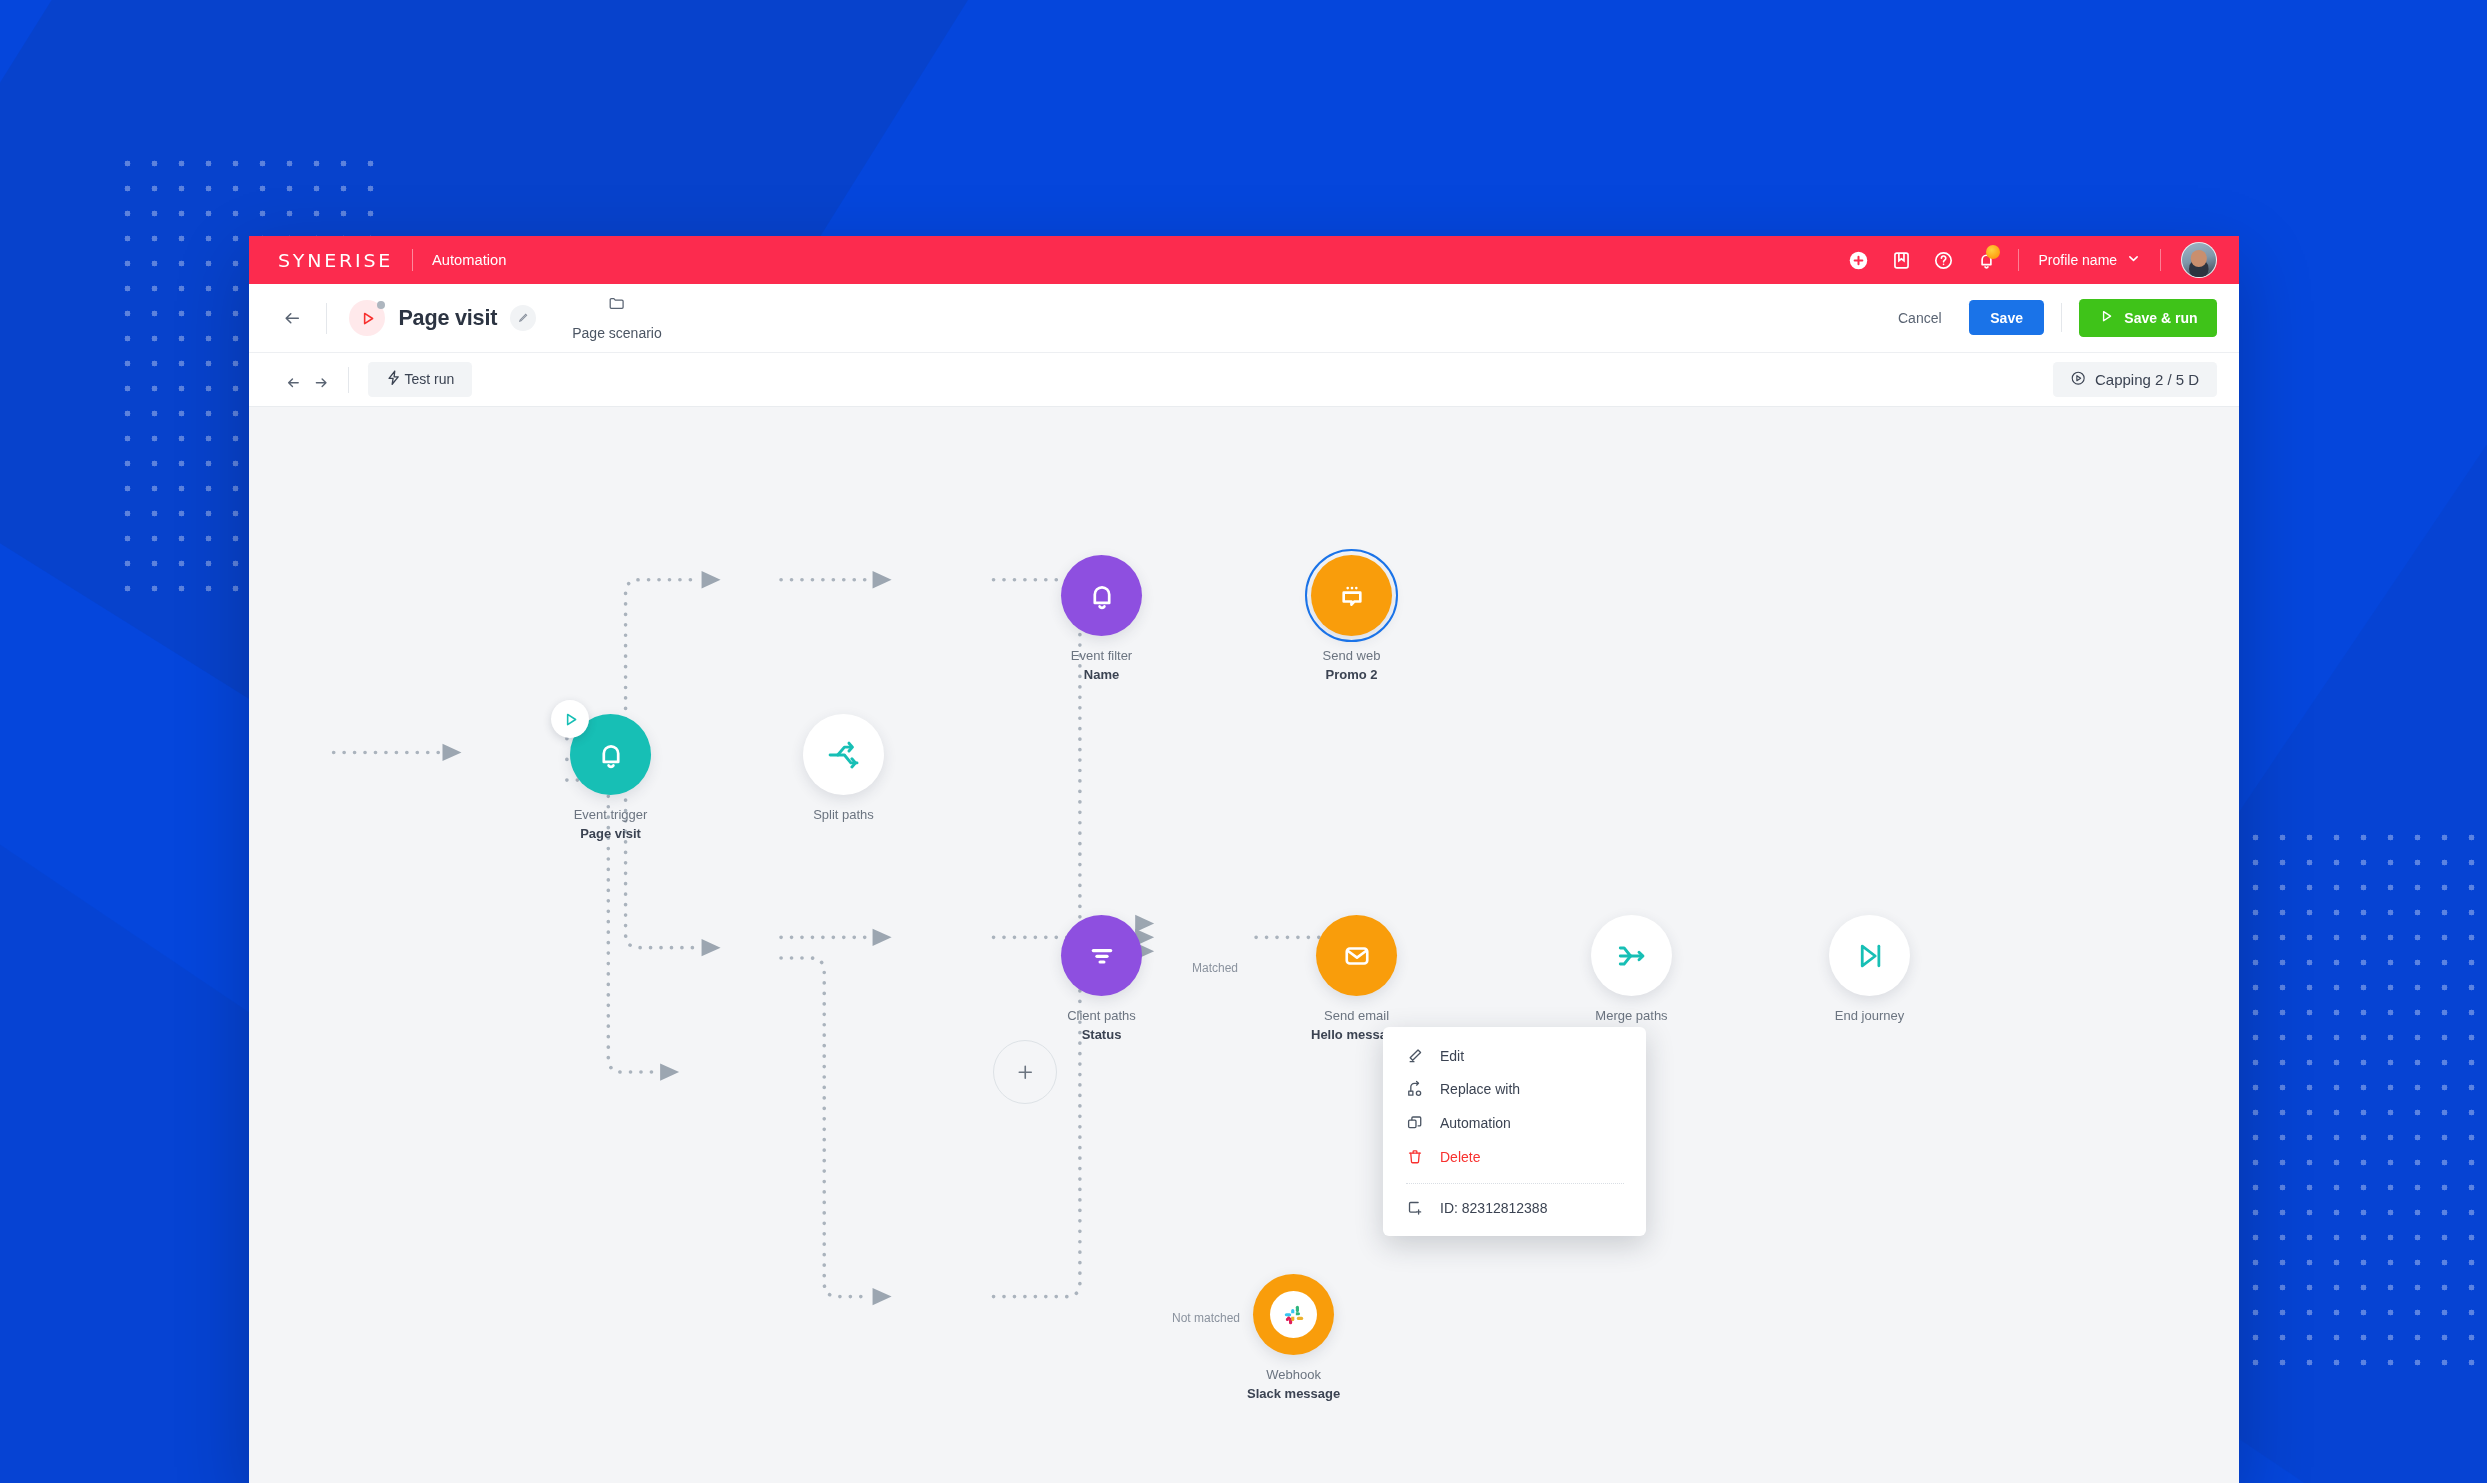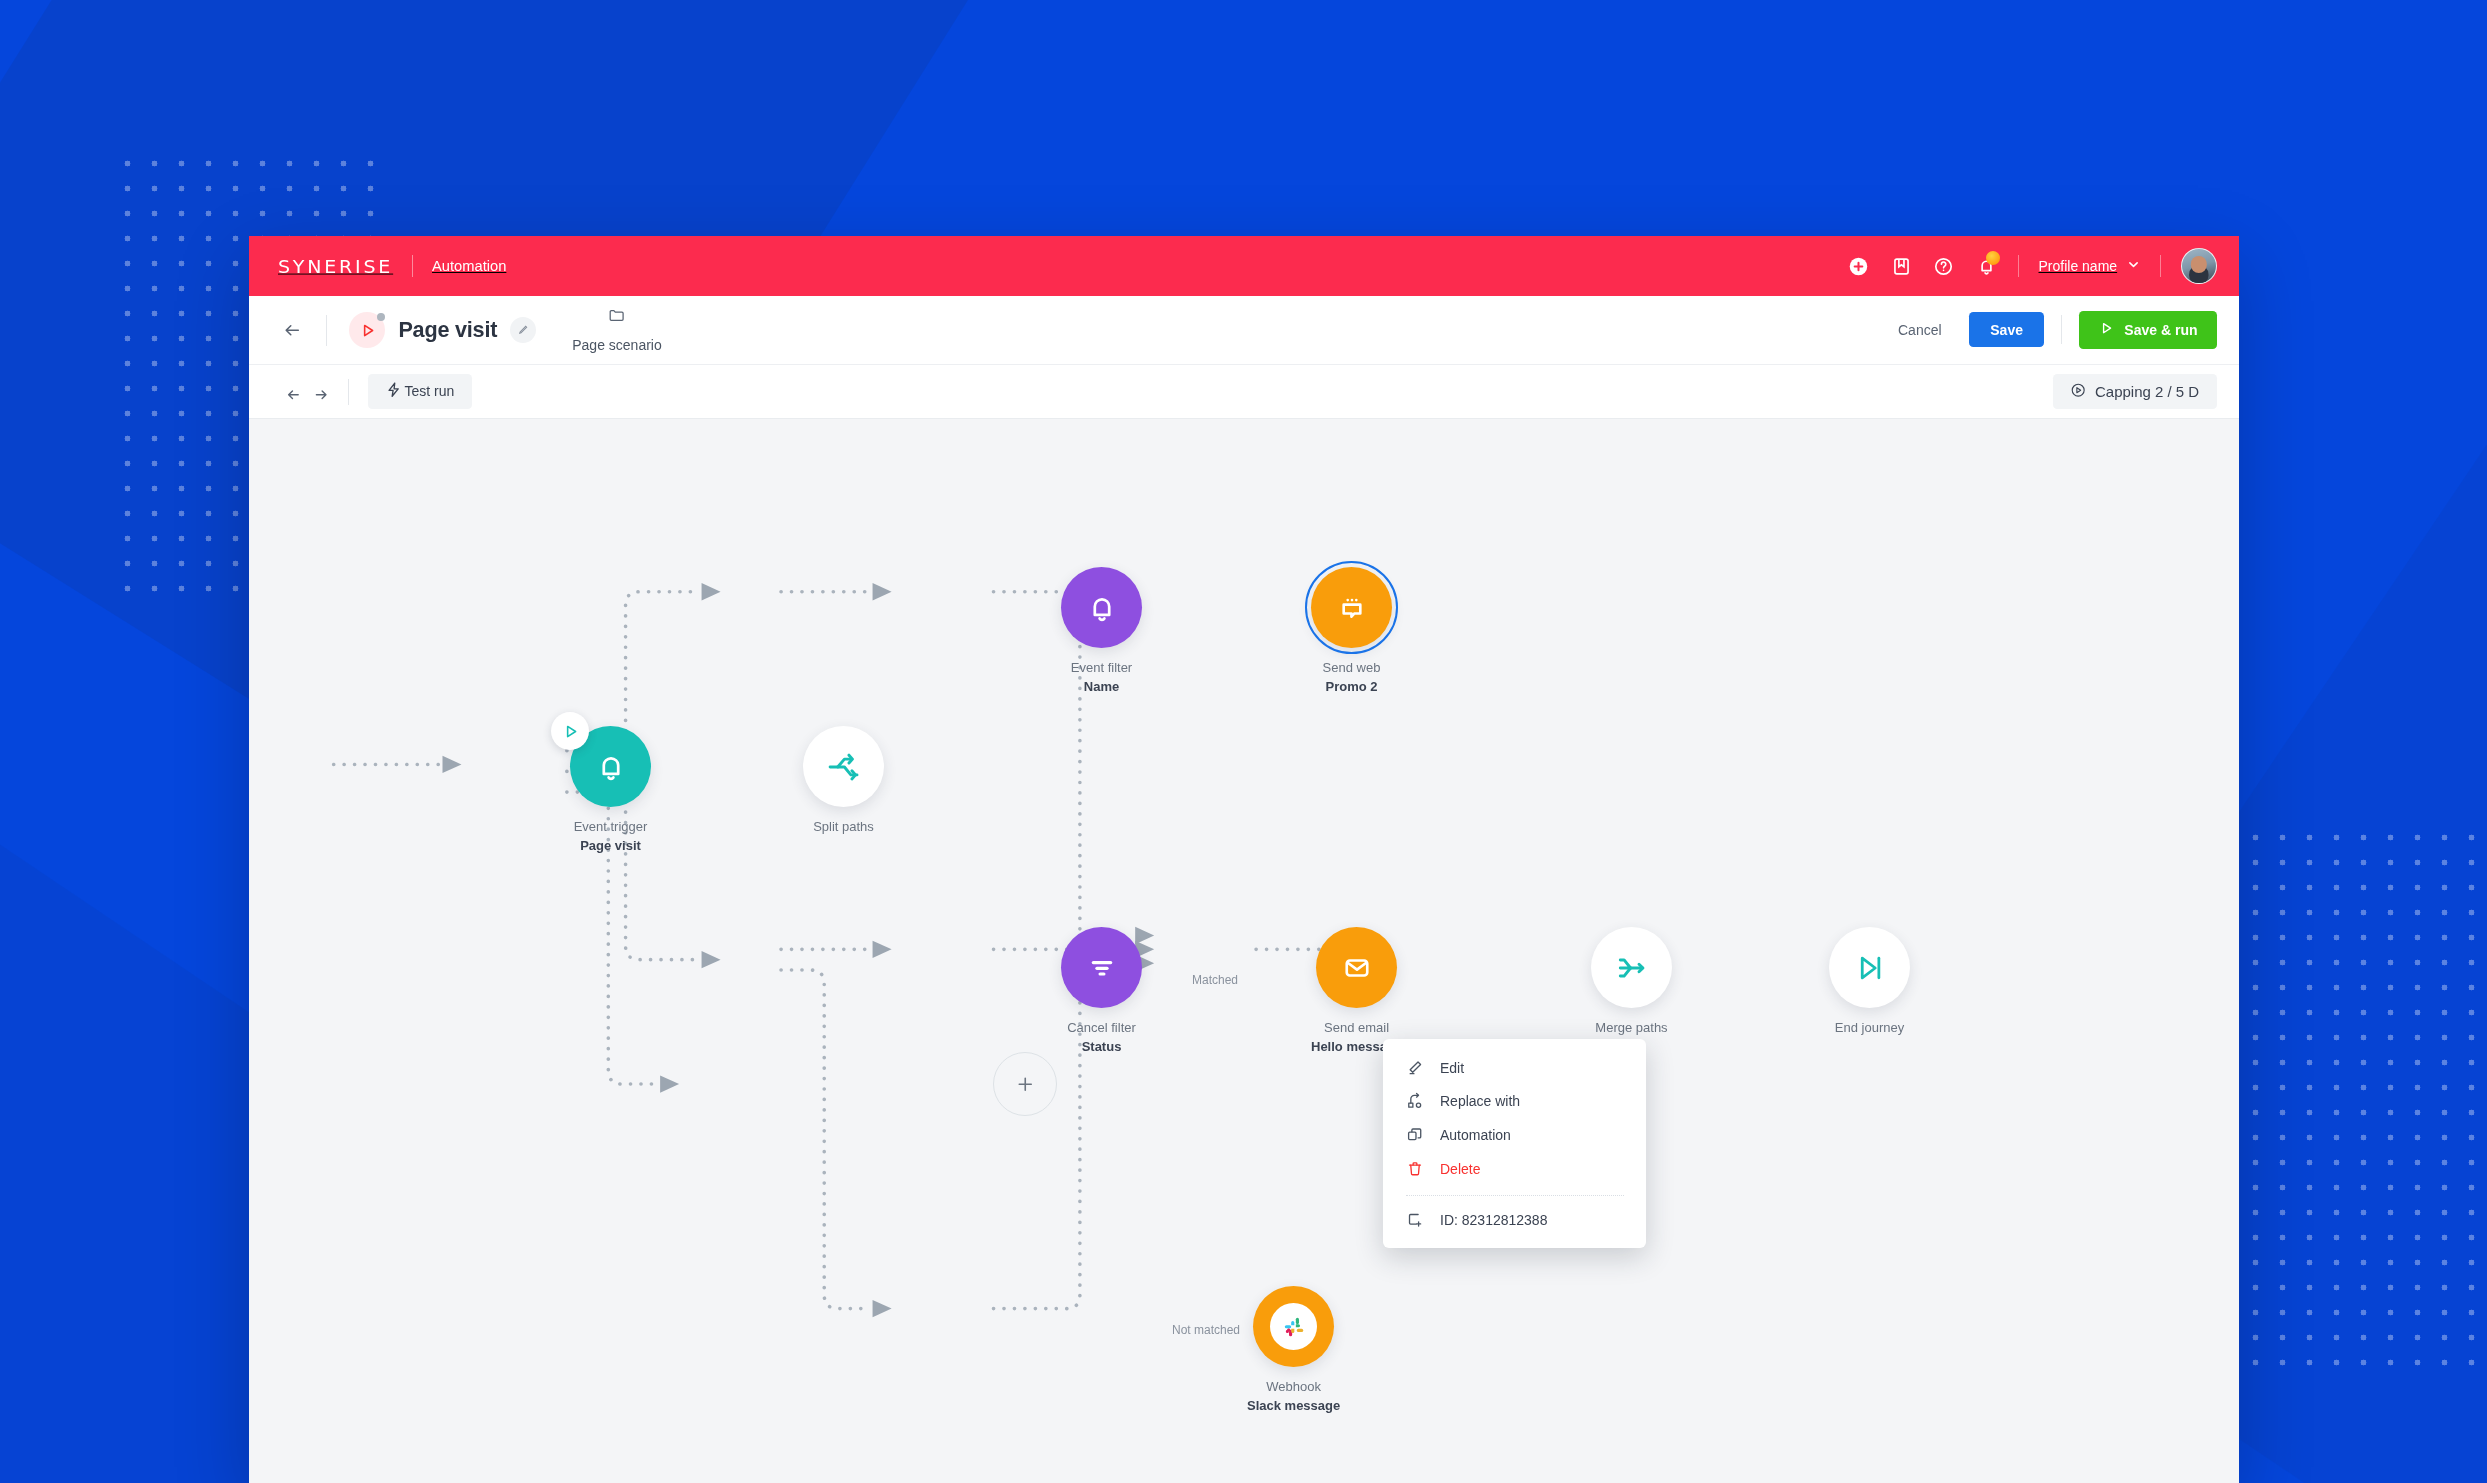--- a/index.html
+++ b/index.html
@@ -54,25 +54,24 @@
     left: 249px; top: 236px;
     width: 1990px; height: 1248px;
     background: #F4F5F7;
     box-shadow: 0 24px 69px rgba(0,0,0,.22);
     overflow: hidden;
   }
 
   
   #topbar {
     position: relative;
-    height: 60px;
+    height: 48px;
     background: #FC2B4E;
     display: flex; align-items: center;
     padding: 0 22.5px 0 29px;
-    text-decoration: underline;
   }
   #brand-logo {
     font-size: 19px; letter-spacing: 2.8px;
     color: #fff; font-weight: 400;
     font-family: "DejaVu Sans", sans-serif;
     transform: scaleY(.95);
   }
   #brand-divider {
     width: 0.9px; height: 22.5px;
     background: rgba(255,255,255,.45);
@@ -503,21 +502,21 @@
 
     <div class="node" style="left:812px; top:508px;">
       <div class="node-circle c-purple">
         <svg width="36" height="36" viewBox="0 0 24 24" fill="none" stroke="#fff" stroke-width="2.1" stroke-linecap="round">
           <path d="M6.2 8.4h11.6"></path>
             <path d="M8.6 12.2h6.8"></path>
             <path d="M10.7 16h2.6"></path>
         </svg>
       </div>
       <div class="node-label">
-        <span>Cancel filter</span><br>
+        <span>Client paths</span><br>
         <span class="node-sublabel">Status</span>
       </div>
     </div>
 
     <div class="node" style="left:1062px; top:508px;">
       <div class="node-circle c-orange">
         <svg width="36" height="36" viewBox="0 0 26 26" fill="none" stroke="#fff" stroke-width="1.9">
           <rect x="5.6" y="7.6" width="14.8" height="10.8" rx="2.2"></rect>
           <path d="M6.3 9.2l6.7 5 6.7-5" stroke-linecap="round" stroke-linejoin="round"></path>
         </svg>

